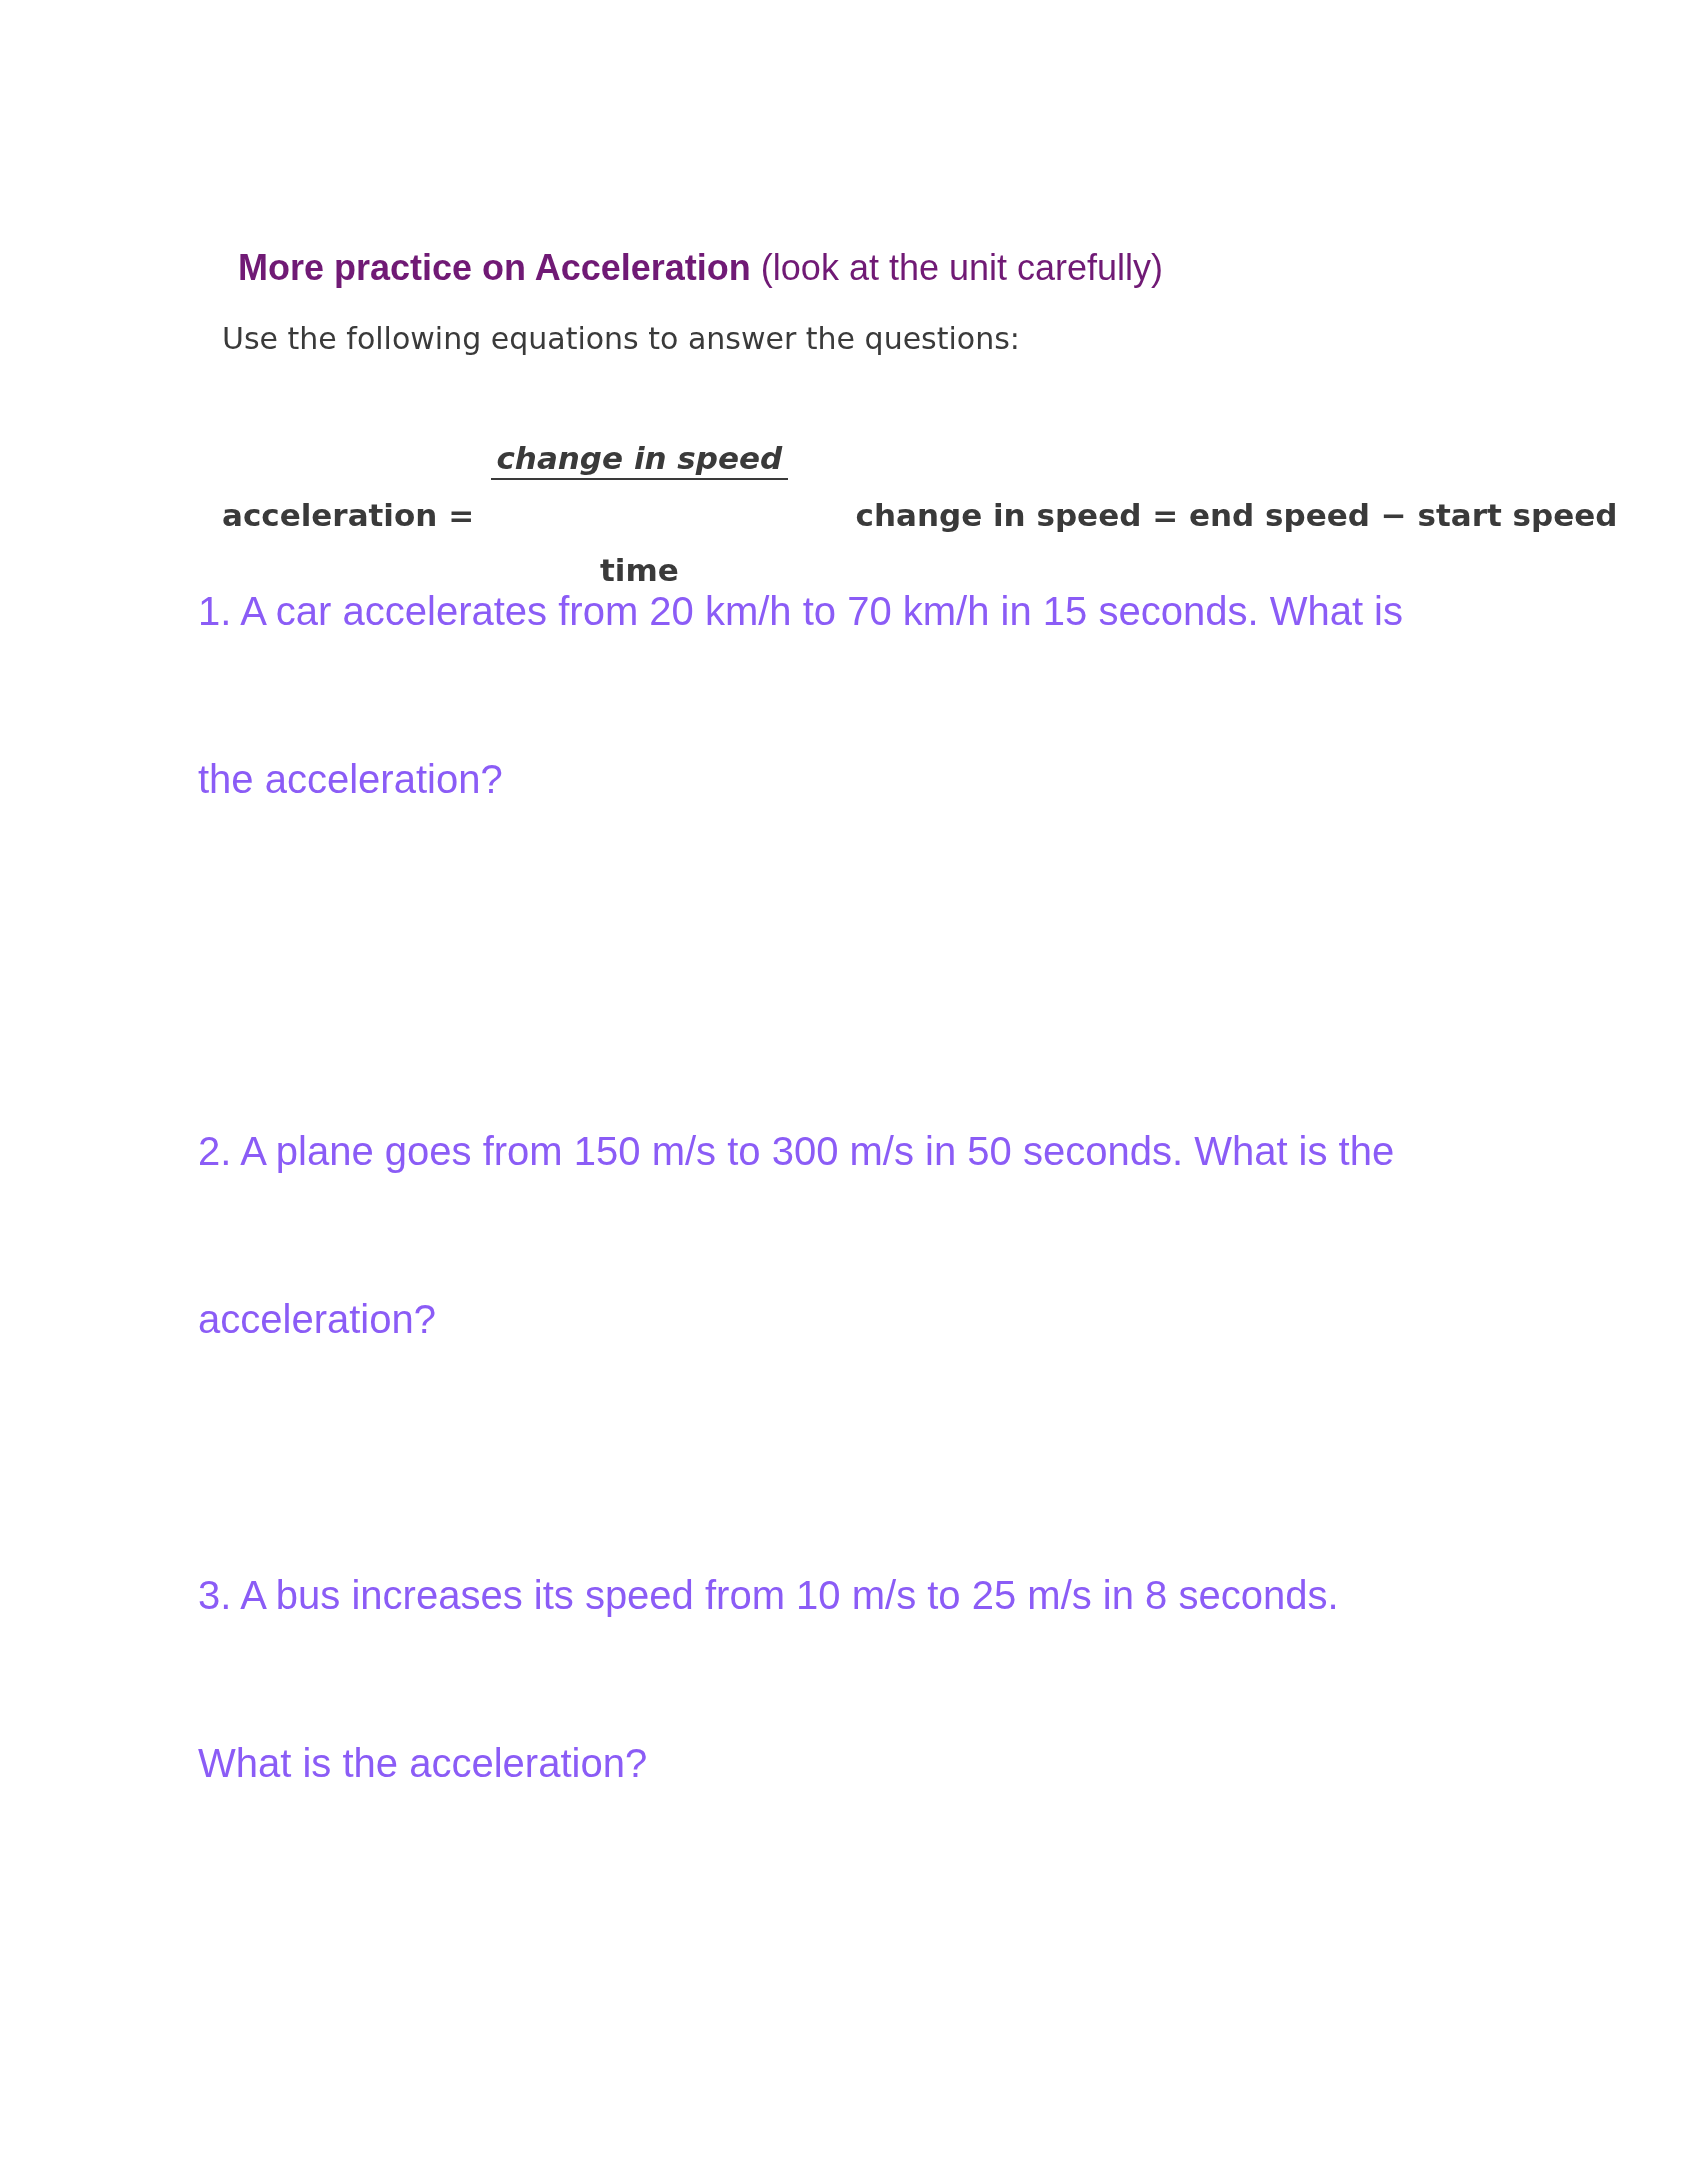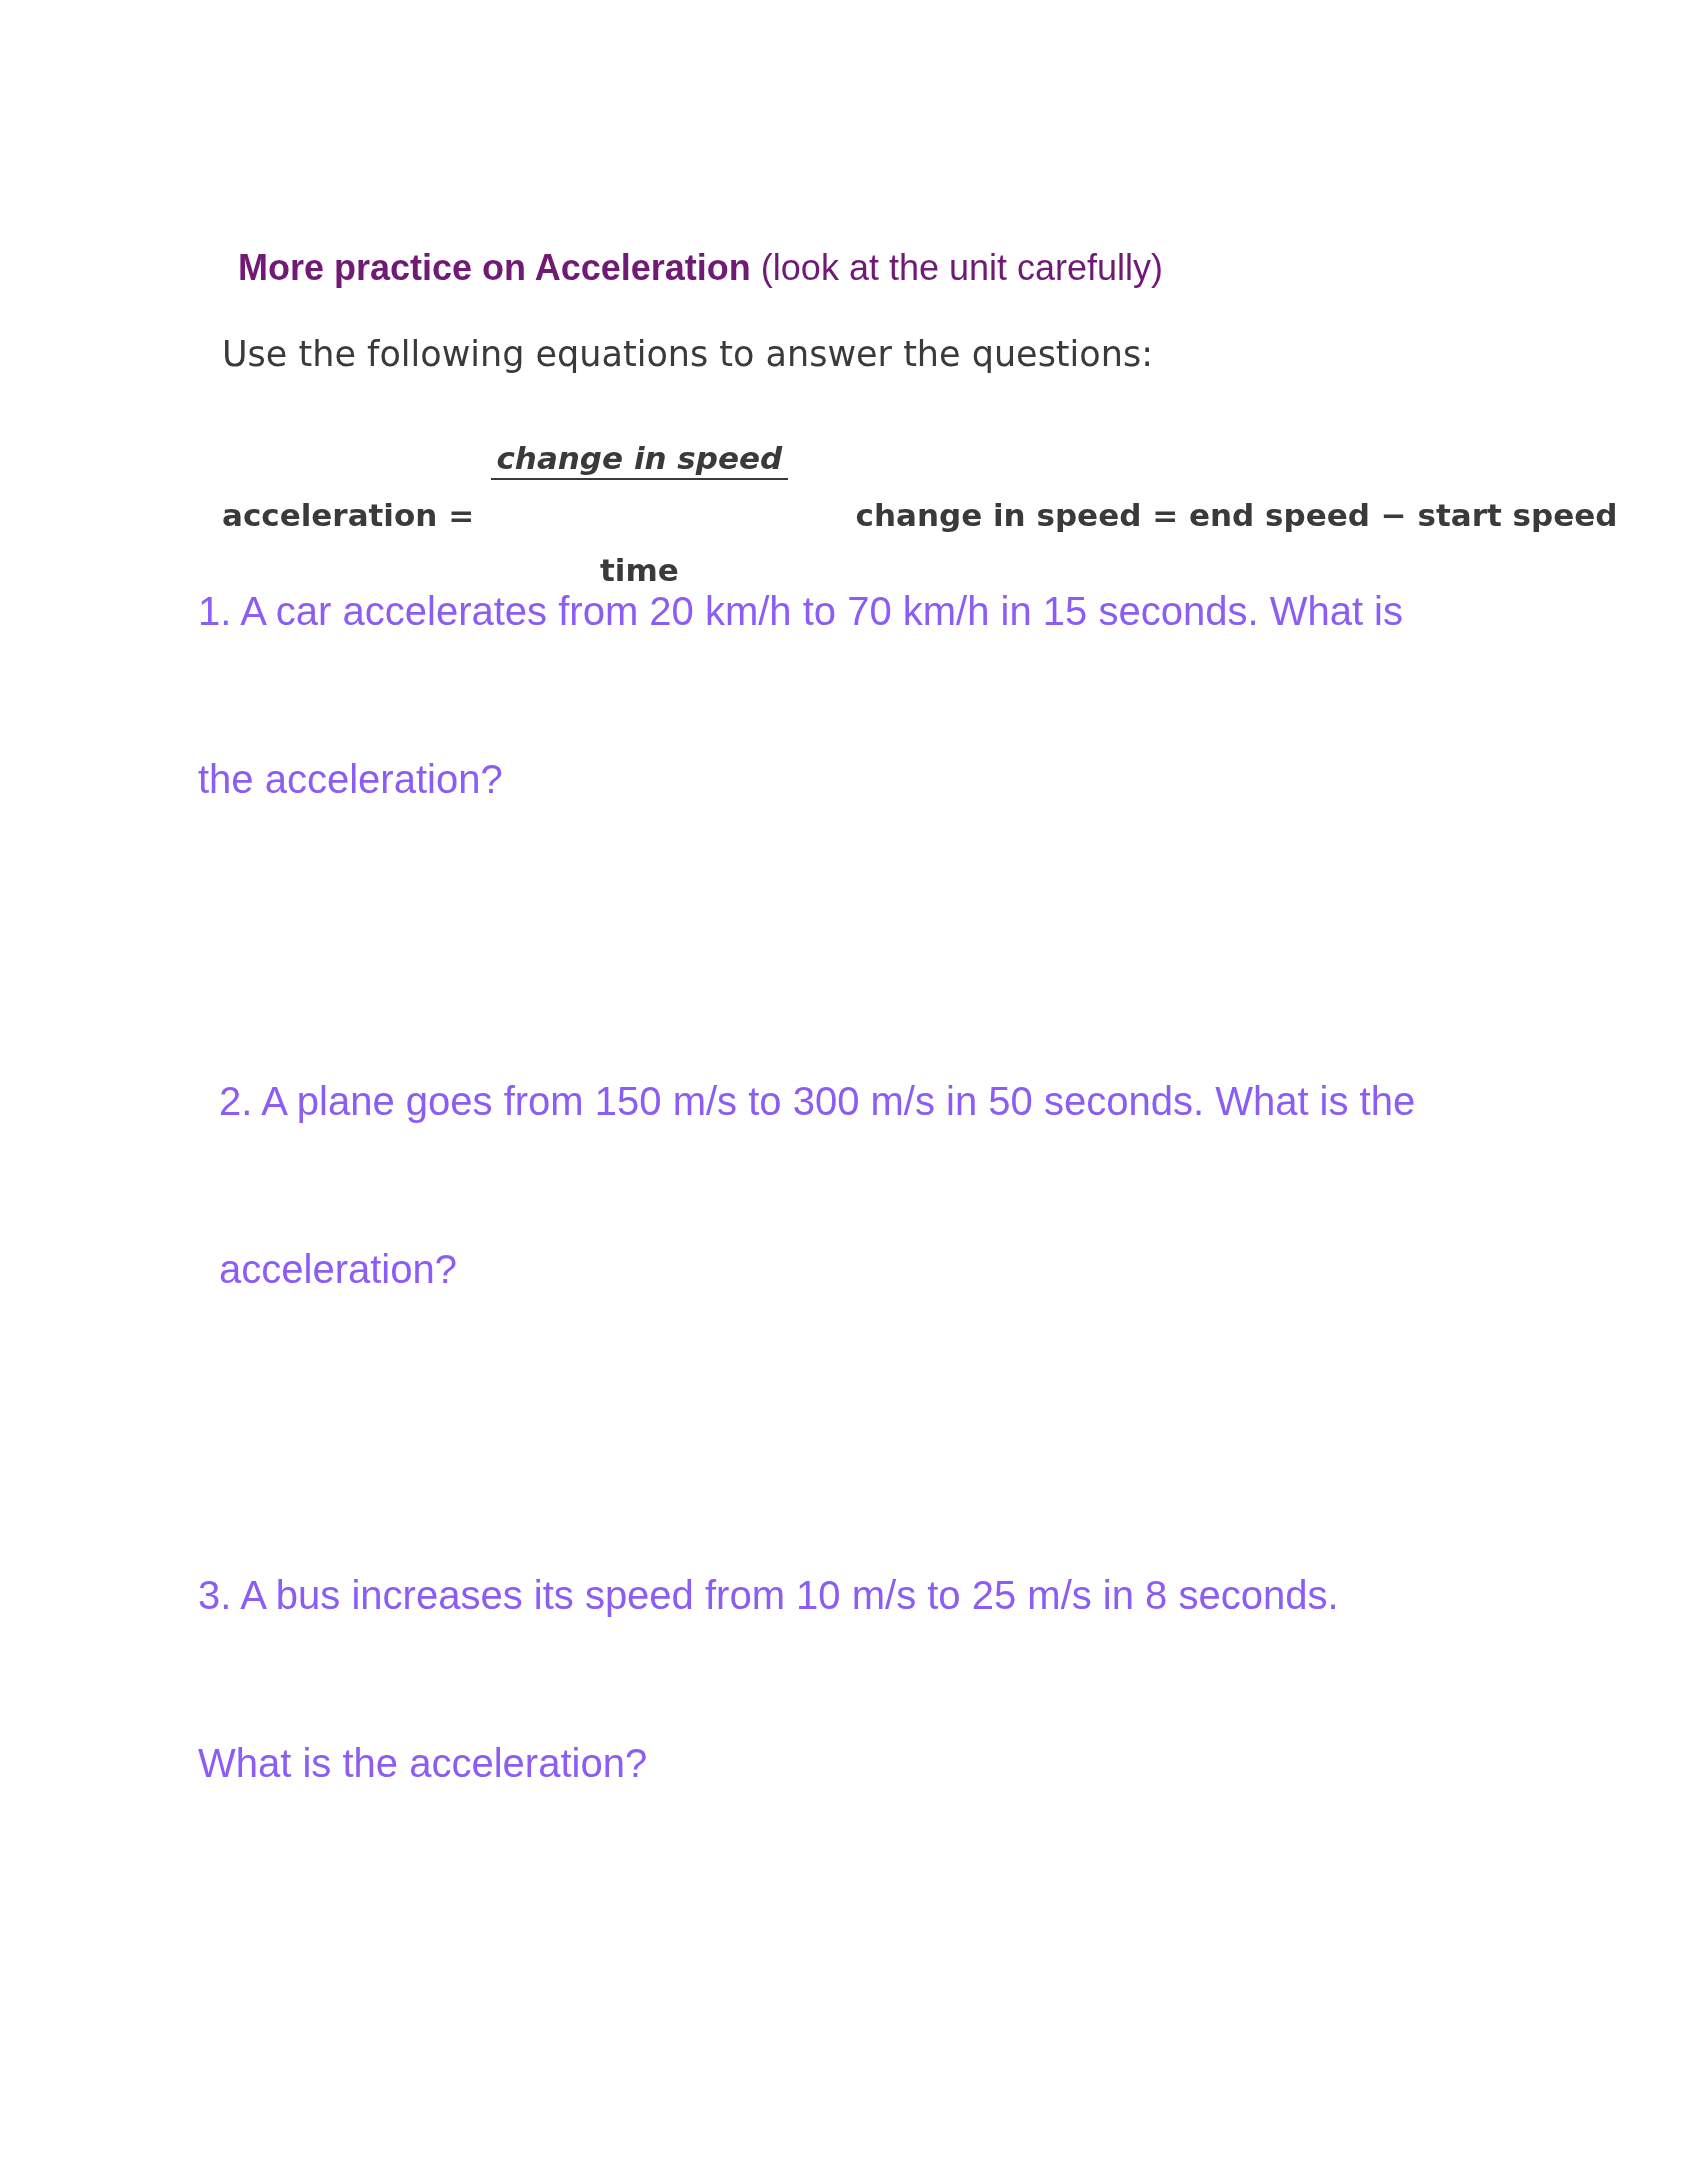--- a/index.html
+++ b/index.html
@@ -25,23 +25,23 @@
     line-height: 48px;
     color: #701a75;
     white-space: pre;
   }
   .title .bold { font-weight: bold; }
 
   
   .instructions {
     position: absolute;
     left: 222px;
-    top: 336px;
+    top: 320px;
     font-family: "DejaVu Sans", sans-serif;
-    font-size: 35px;
+    font-size: 30px;
     line-height: 37px;
     color: #3a3a3a;
     white-space: pre;
   }
   .equation-row {
     position: absolute;
     left: 222px;
     top: 370px;
     display: flex;
     align-items: center;
@@ -77,21 +77,21 @@
   
   .question {
     position: absolute;
     left: 198px;
     font-size: 40px;
     line-height: 56px;
     color: #8b5cf6;
     white-space: pre;
   }
   .question.q1 { top: 471px; }
-  .question.q2 { top: 961px; margin-left: 21px; }
+  .question.q2 { top: 1011px; }
   .question.q3 { top: 1455px; }
   .q-line { display: block; }
 </style>
 </head>
 <body>
 
 <div class="page">
 
   <div class="title">
     <span class="bold">More practice on Acceleration</span><span> (look at the unit carefully)</span>

